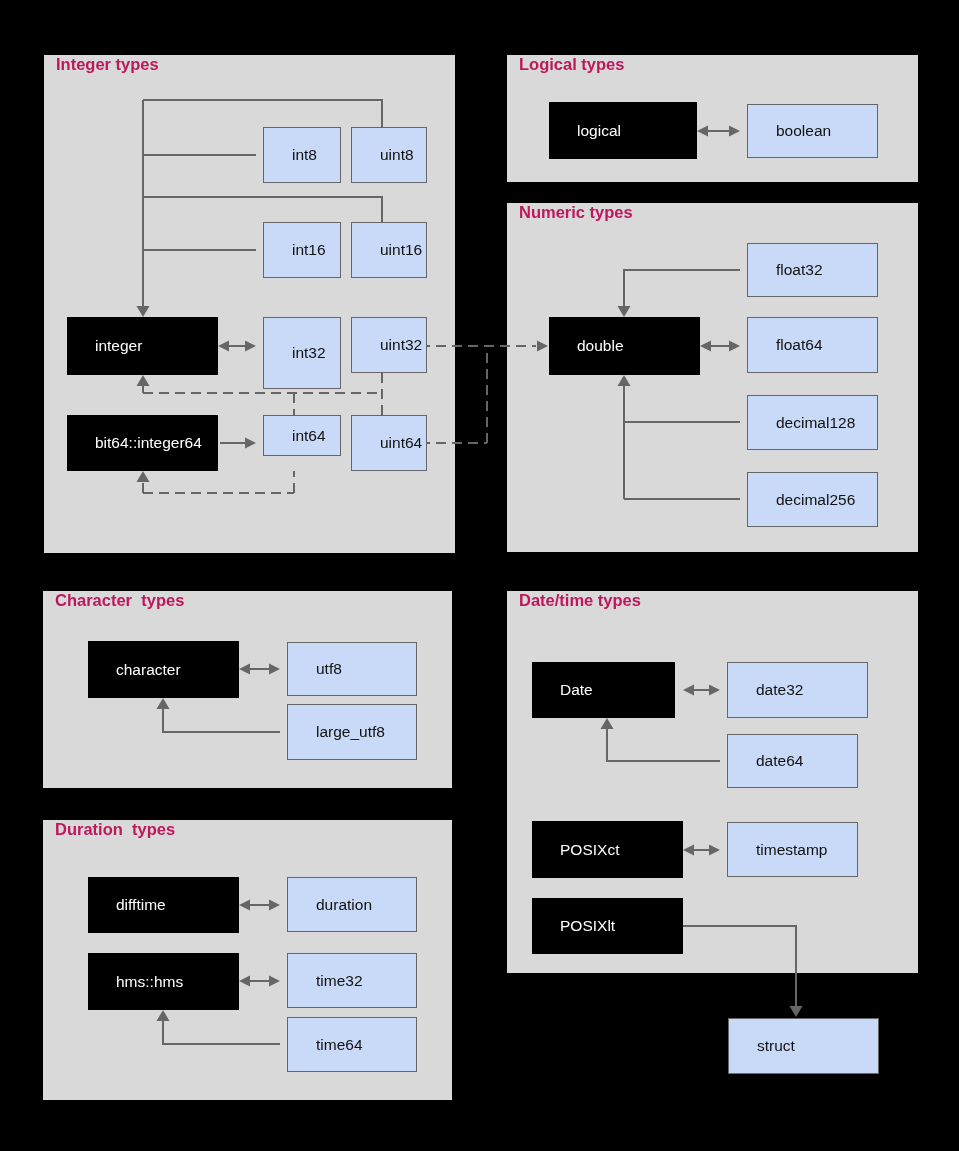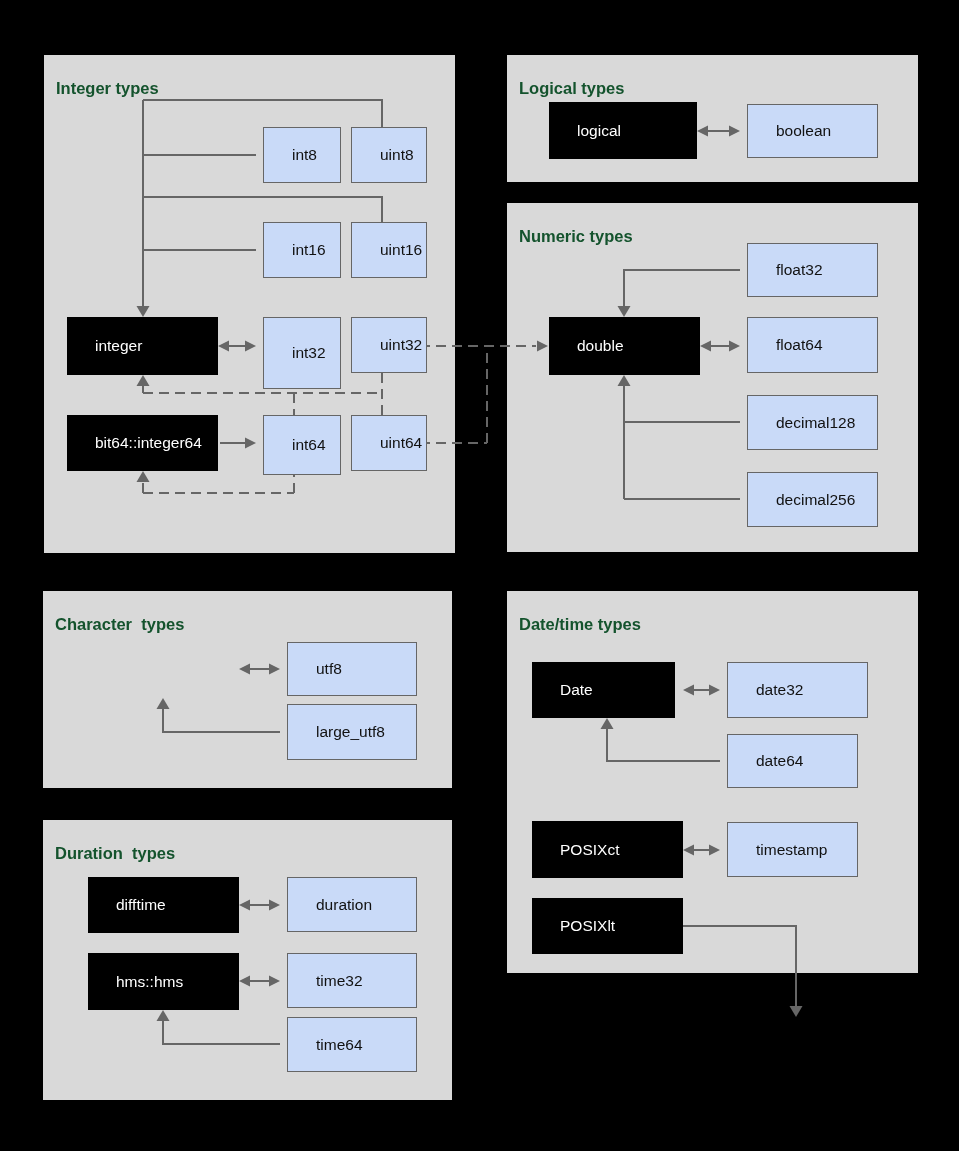--- a/index.html
+++ b/index.html
@@ -2,22 +2,22 @@
 <html><head>
 <meta charset="utf-8">
 <style>
   html,body{margin:0;padding:0;background:#000;}
   .canvas{
     position:relative;width:959px;height:1151px;background:#000000;
     font-family:"Liberation Sans","DejaVu Sans",sans-serif;overflow:hidden;
   }
   .panel{position:absolute;background:#d9d9d9;}
   .panel-title{
-    position:absolute;left:12px;top:24px;
-    font-size:16.5px;font-weight:bold;color:#14532d;white-space:pre;text-align:right;
+    position:absolute;left:12px;top:0;
+    font-size:16.5px;font-weight:bold;color:#be185d;white-space:pre;text-align:right;
   }
   .connectors{position:absolute;left:0;top:0;pointer-events:none;}
   .node{
     position:absolute;display:flex;align-items:center;
     box-sizing:border-box;padding-left:28px;font-size:15.5px;white-space:pre;
   }
   .node.r{background:#000000;color:#ffffff;}
   .node.a{background:#c9daf8;border:1.5px solid #666666;color:#111111;margin-left:7px;}
 </style>
 </head>
@@ -170,42 +170,44 @@
   </svg>
 
   <div class="node a" style="left:256px;top:127px;width:78px;height:56px">int8</div>
   <div class="node a" style="left:344px;top:127px;width:76px;height:56px">uint8</div>
   <div class="node a" style="left:256px;top:222px;width:78px;height:56px">int16</div>
   <div class="node a" style="left:344px;top:222px;width:76px;height:56px">uint16</div>
   <div class="node r" style="left:67px;top:317px;width:151px;height:58px">integer</div>
   <div class="node a" style="left:256px;top:317px;width:78px;height:72px">int32</div>
   <div class="node a" style="left:344px;top:317px;width:76px;height:56px">uint32</div>
   <div class="node r" style="left:67px;top:415px;width:151px;height:56px">bit64::integer64</div>
-  <div class="node a" style="left:256px;top:415px;width:78px;height:60px">int64</div>
+  <div class="node a" style="left:256px;top:415px;width:78px;height:41px">int64</div>
   <div class="node a" style="left:344px;top:415px;width:76px;height:56px">uint64</div>
 
   <div class="node r" style="left:549px;top:102px;width:148px;height:57px">logical</div>
   <div class="node a" style="left:740px;top:104px;width:131px;height:54px">boolean</div>
 
   <div class="node a" style="left:740px;top:243px;width:131px;height:54px">float32</div>
   <div class="node r" style="left:549px;top:317px;width:151px;height:58px">double</div>
   <div class="node a" style="left:740px;top:317px;width:131px;height:56px">float64</div>
   <div class="node a" style="left:740px;top:395px;width:131px;height:55px">decimal128</div>
   <div class="node a" style="left:740px;top:472px;width:131px;height:55px">decimal256</div>
 
+  <div class="node r" style="left:88px;top:641px;width:151px;height:57px">character</div>
   <div class="node a" style="left:280px;top:642px;width:130px;height:54px">utf8</div>
   <div class="node a" style="left:280px;top:704px;width:130px;height:56px">large_utf8</div>
 
   <div class="node r" style="left:88px;top:877px;width:151px;height:56px">difftime</div>
   <div class="node a" style="left:280px;top:877px;width:130px;height:55px">duration</div>
   <div class="node r" style="left:88px;top:953px;width:151px;height:57px">hms::hms</div>
   <div class="node a" style="left:280px;top:953px;width:130px;height:55px">time32</div>
   <div class="node a" style="left:280px;top:1017px;width:130px;height:55px">time64</div>
 
   <div class="node r" style="left:532px;top:662px;width:143px;height:56px">Date</div>
   <div class="node a" style="left:720px;top:662px;width:141px;height:56px">date32</div>
   <div class="node a" style="left:720px;top:734px;width:131px;height:54px">date64</div>
   <div class="node r" style="left:532px;top:821px;width:151px;height:57px">POSIXct</div>
   <div class="node a" style="left:720px;top:822px;width:131px;height:55px">timestamp</div>
   <div class="node r" style="left:532px;top:898px;width:151px;height:56px">POSIXlt</div>
 
+  <div class="node a" style="left:721px;top:1018px;width:151px;height:56px">struct</div>
 
 </div>
 
 </body></html>

